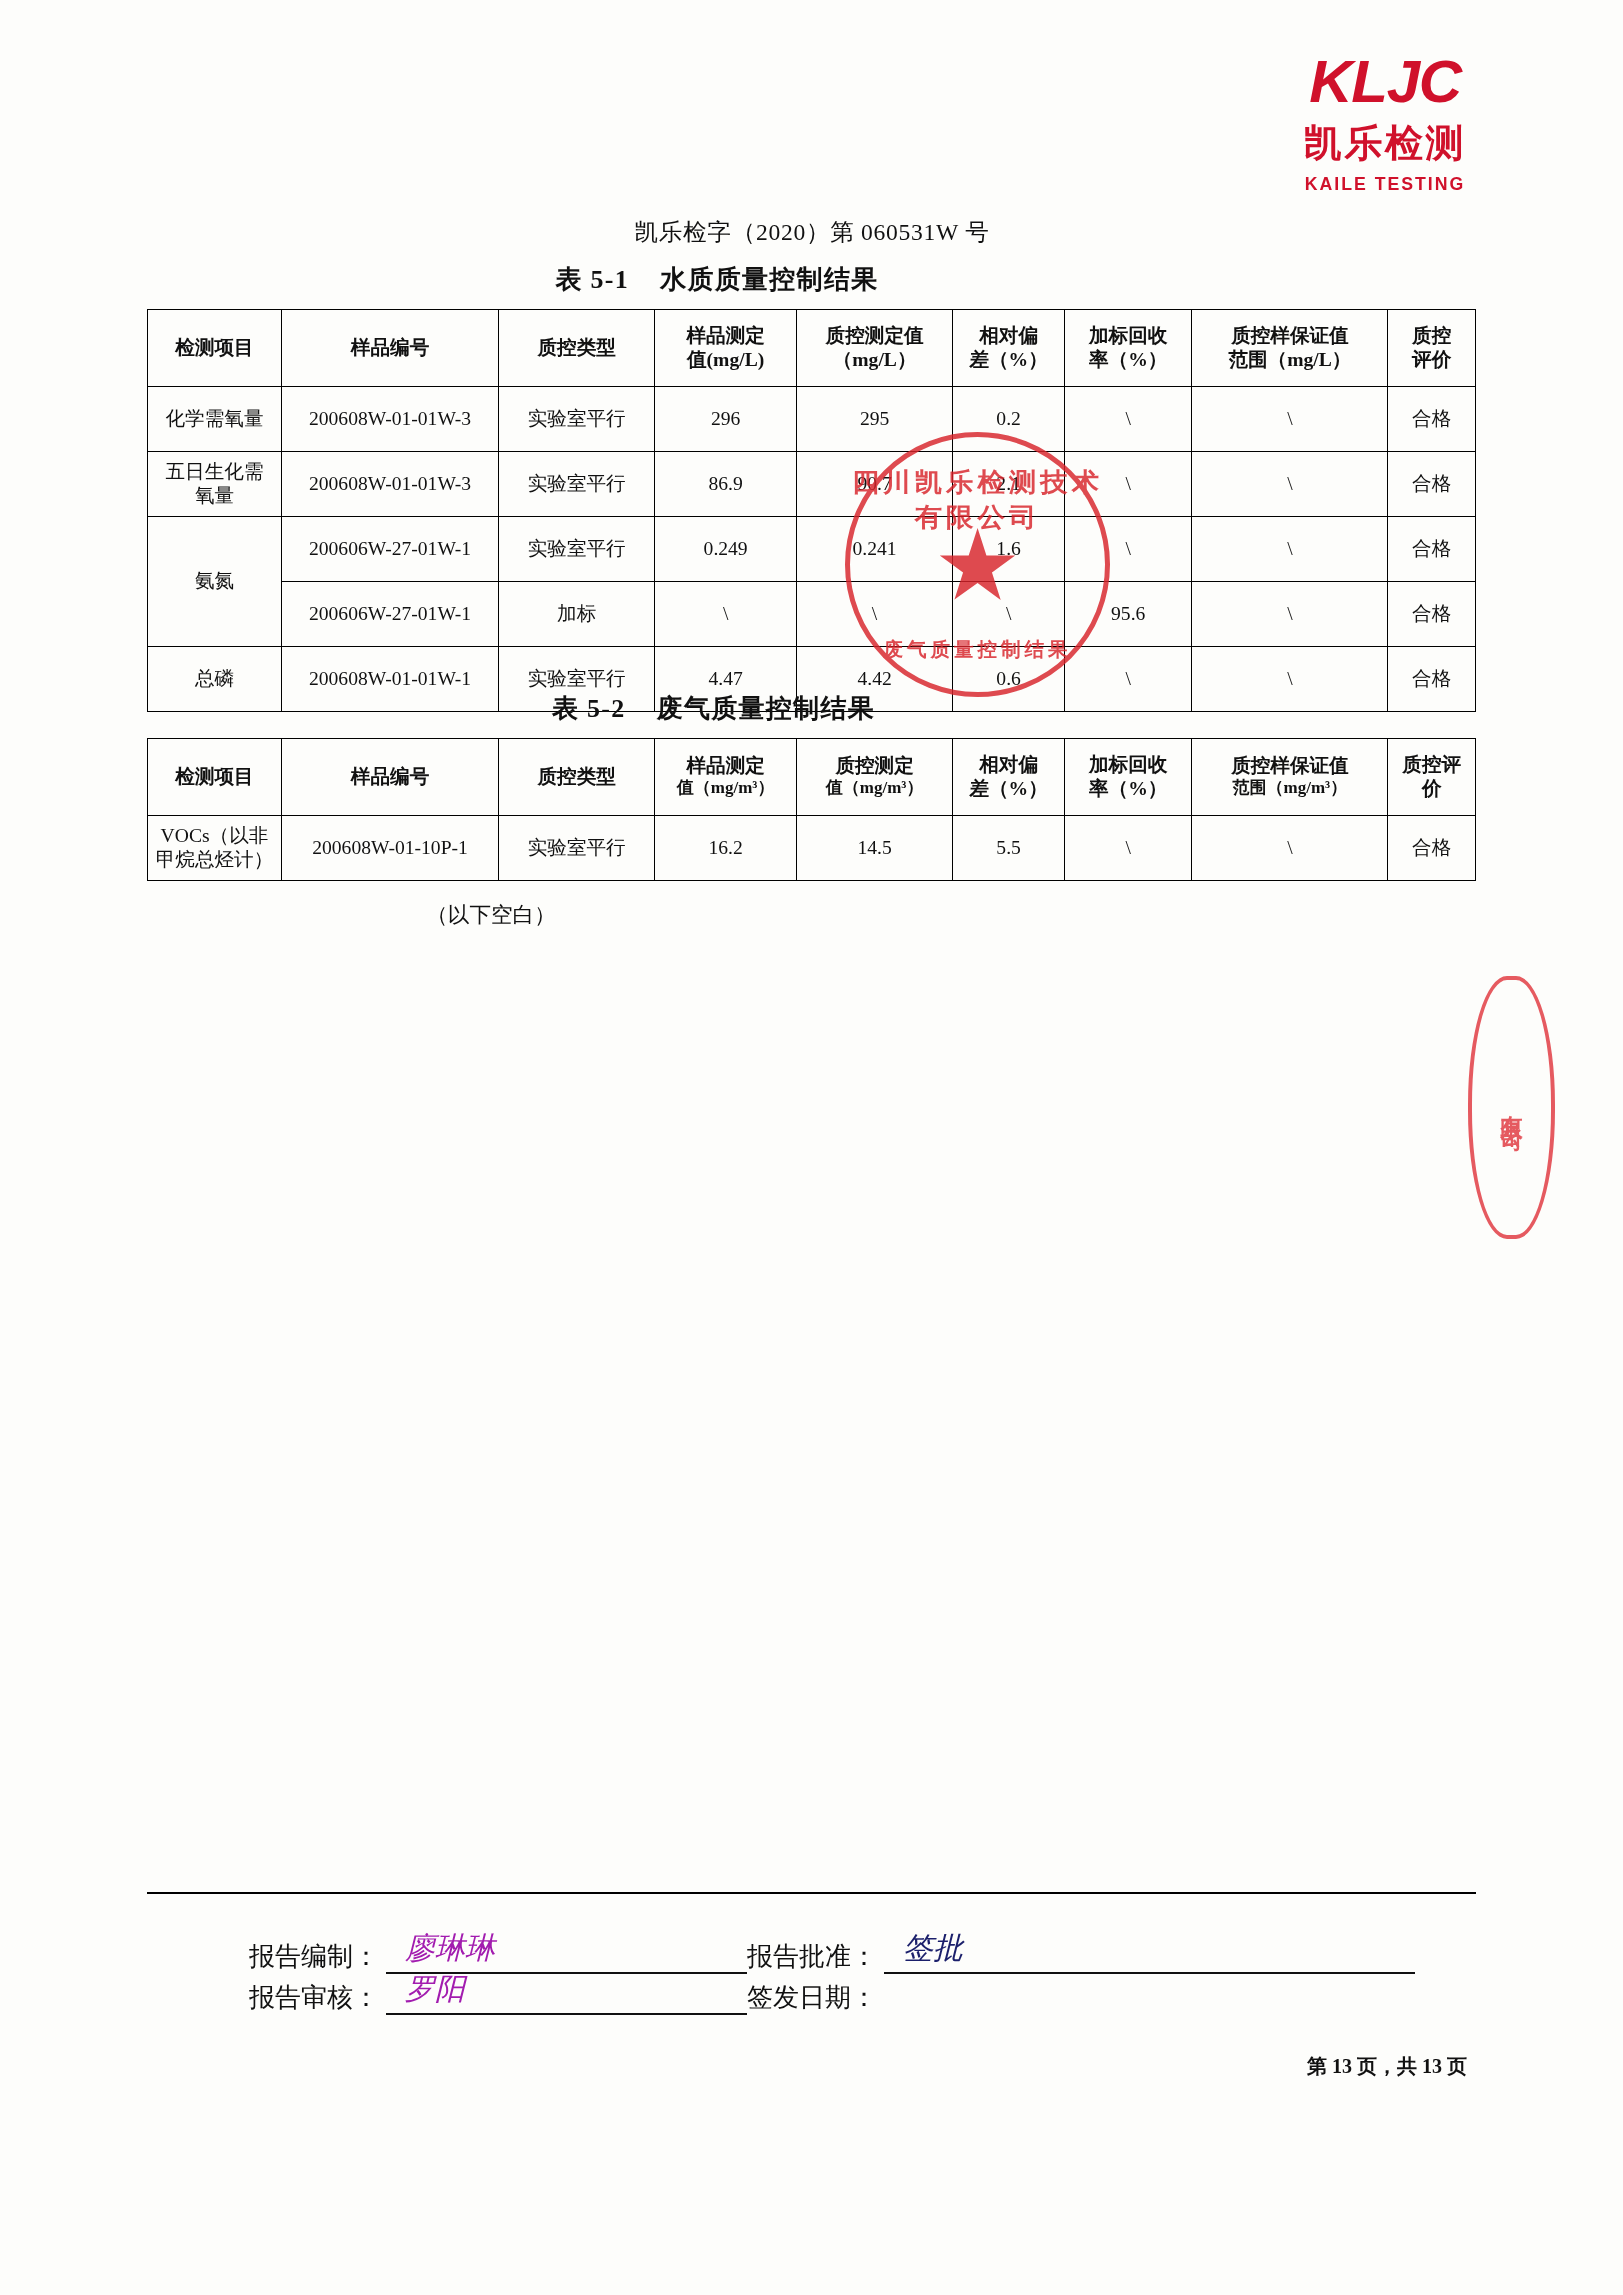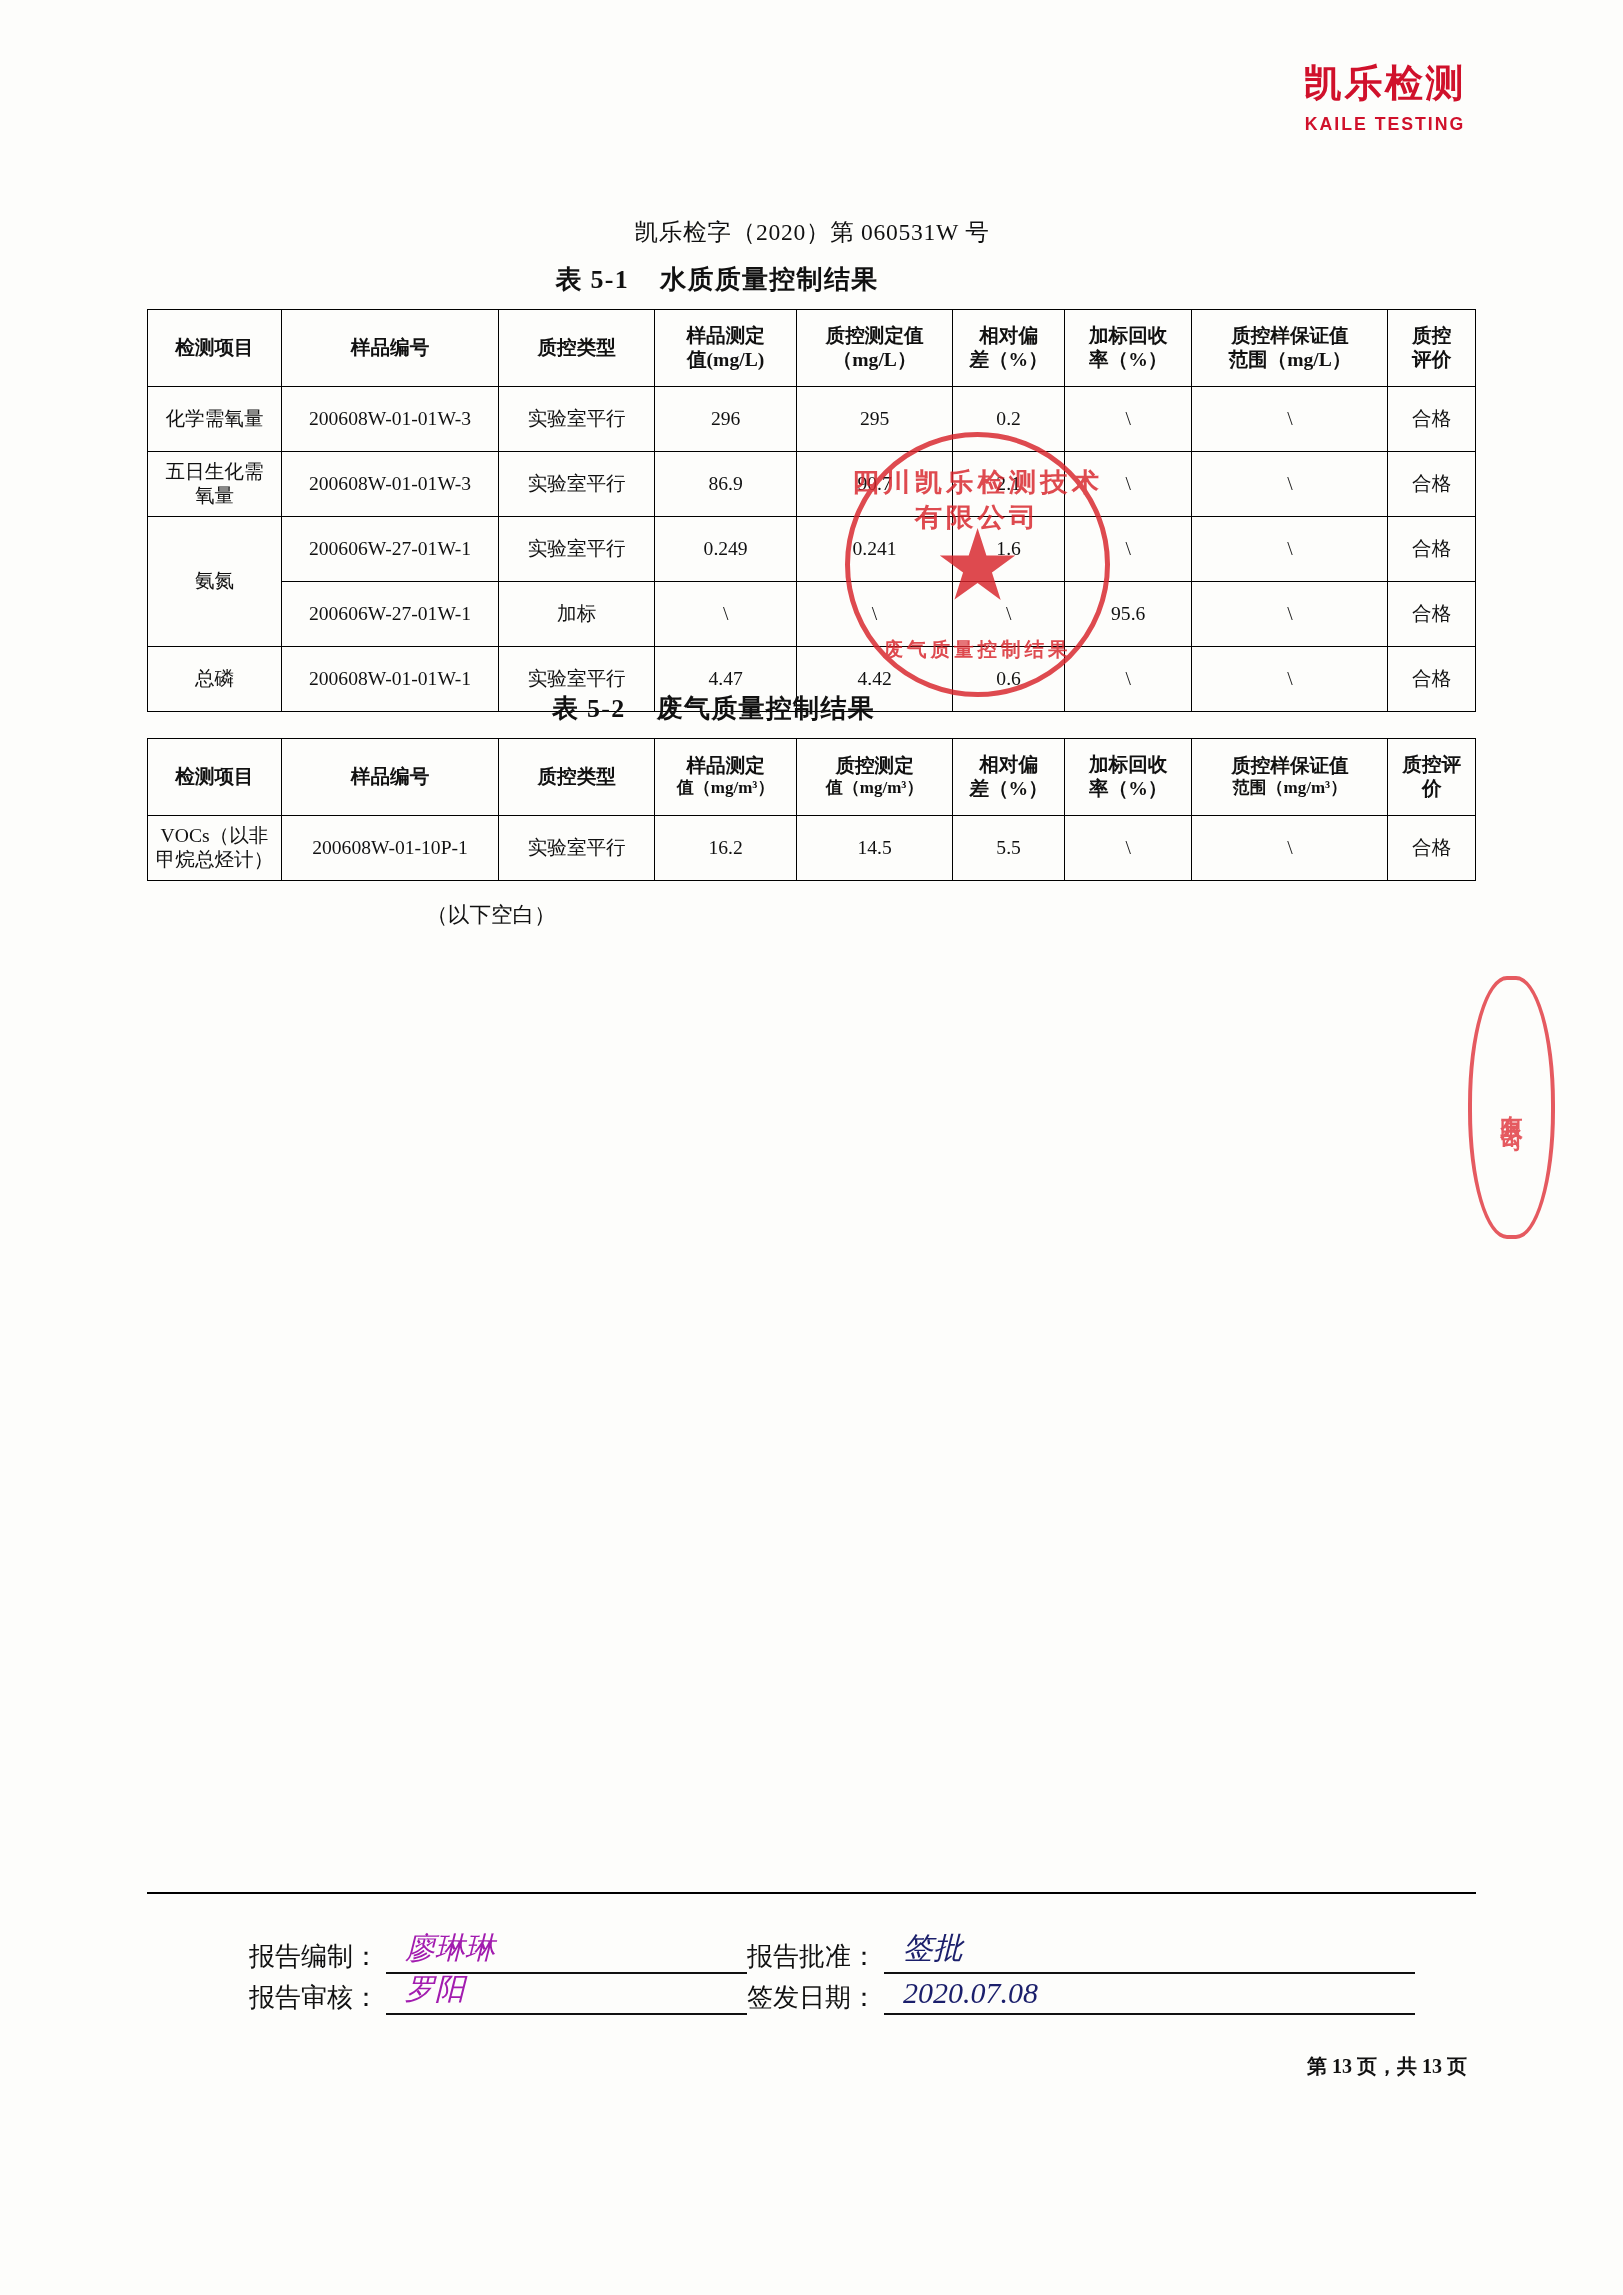--- a/index.html
+++ b/index.html
@@ -237,20 +237,21 @@
     font-weight: bold;
     color: #111;
   }
 </style>
 </head>
 <body>
 
 <div class="page">
 
   <div class="logo-block">
+    <div class="logo-mark">KLJC</div>
     <div class="logo-cn">凯乐检测</div>
     <div class="logo-en">KAILE TESTING</div>
   </div>
 
   <div class="doc-no">凯乐检字（2020）第 060531W 号</div>
 
   <div class="wrap-t51">
     <div class="table-title">
       <span class="tt-num">表 5-1</span><span>水质质量控制结果</span>
     </div>
@@ -462,22 +463,19 @@
       </span>
     </div>
     <div class="sig-cell">
       <span class="sig-label">报告审核：</span>
       <span class="sig-line">
         <span class="sig-ink">罗阳</span>
       </span>
     </div>
     <div class="sig-cell">
       <span class="sig-label">签发日期：</span>
-      <span class="sig-line">
-        <span class="sig-ink blue">2020.07.08</span>
-      </span>
     </div>
   </div>
 
   <div class="page-no">第 13 页，共 13 页</div>
 
 </div>
 
 
 </body></html>

